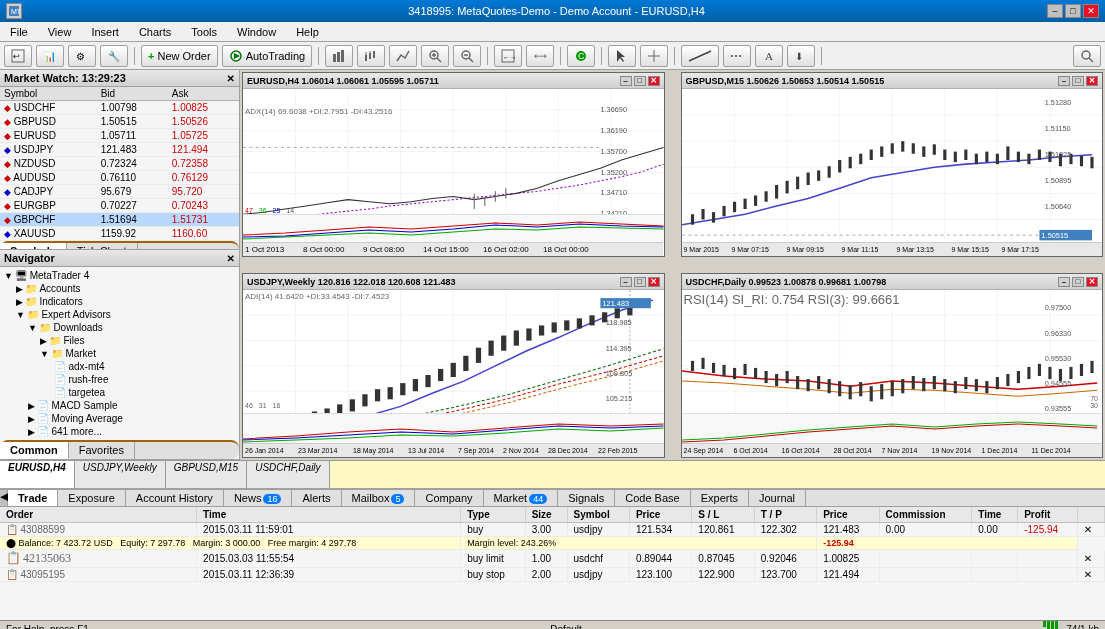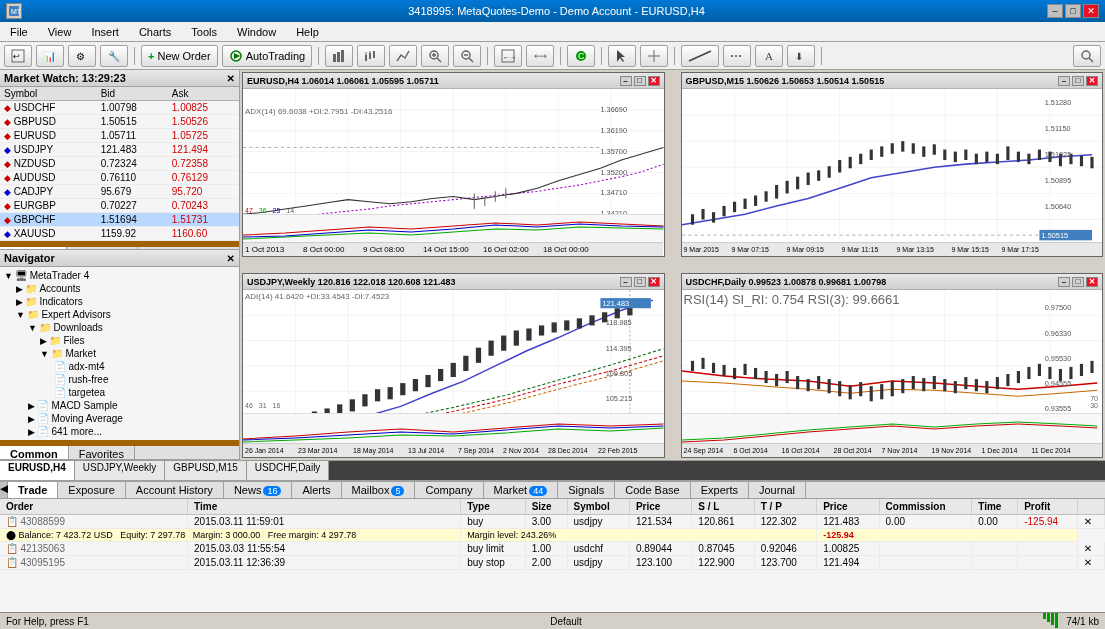--- a/index.html
+++ b/index.html
@@ -111,21 +111,22 @@
     }
     .mw-table td {
       padding: 1px 4px;
       border-bottom: 1px solid #ebebeb;
     }
 
     
     .panel-tabs {
       display: flex;
       background: #e0e0e0;
-      border-top: 6px solid #a16207;
+      border-top: 2px solid #a16207;
+      border-radius: 8px;
     }
     .panel-tab {
       padding: 2px 10px;
       cursor: pointer;
       border-right: 1px solid #a0a0a0;
       font-size: 11px;
     }
     .panel-tab.active {
       background: white;
       border-bottom: 1px solid white;
@@ -247,23 +248,24 @@
       height: 18px;
       display: flex;
       align-items: center;
       padding: 0 6px;
       font-size: 10px;
       justify-content: space-between;
     }
 
     .bottom-chart-tabs {
       display: flex;
-      background: #404040;
+      background: #fef9c3;
       border-top: 1px solid #999;
-      height: 20px;
+      height: 28px;
+      font-style: italic;
     }
     .bottom-chart-tab {
       padding: 1px 8px;
       font-size: 10px;
       border-right: 1px solid #999;
       background: #e8e8e8;
       cursor: pointer;
     }
     .bottom-chart-tab.active { background: white; font-weight: bold; }
 
@@ -1074,21 +1076,21 @@
       <td>0.00</td>
       <td style="color:#cc0000">-125.94</td>
       <td style="cursor:pointer;">✕</td>
     </tr>
           <tr class="balance-row" style="background: rgb(255, 252, 208);">
       <td colspan="2" style="font-size:9px;">⬤ Balance: 7 423.72 USD &nbsp; Equity: 7 297.78 &nbsp; Margin: 3 000.00 &nbsp; Free margin: 4 297.78</td>
       <td colspan="6" style="font-size:9px;">Margin level: 243.26%</td>
       <td colspan="4" style="color:#cc0000; font-weight:bold;">-125.94</td>
     </tr>
           <tr>
-      <td style="color:#666; font-size:10px;">
+      <td style="color:#666; font-size:12px;font-family:Liberation Serif, serif;">
         <span style="color:#666; margin-right:2px;">📋</span>42135063
       </td>
       <td>2015.03.03 11:55:54</td>
       <td>buy limit</td>
       <td>1.00</td>
       <td>usdchf</td>
       <td>0.89044</td>
       <td>0.87045</td>
       <td>0.92046</td>
       <td>1.00825</td>

